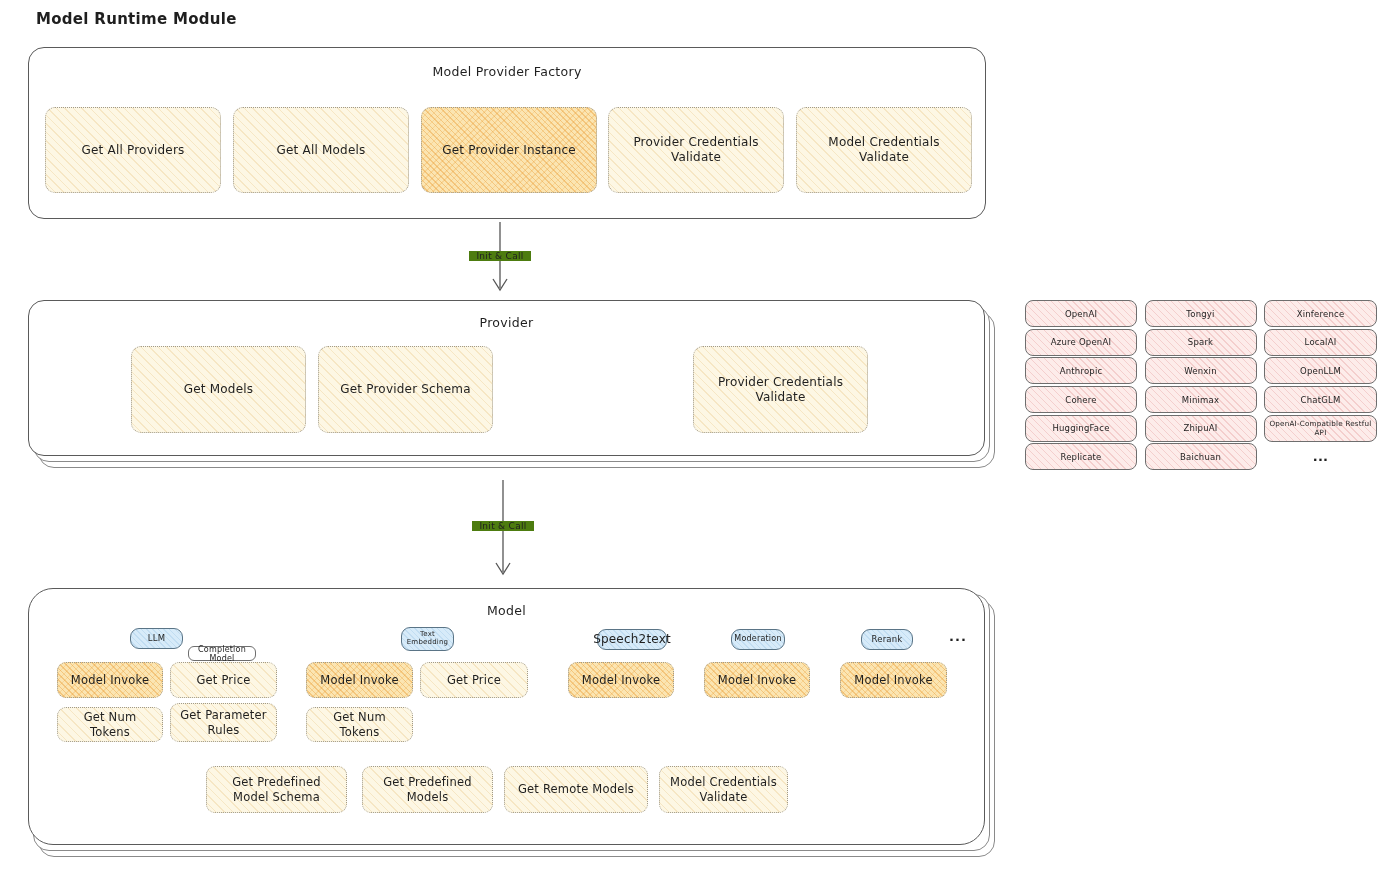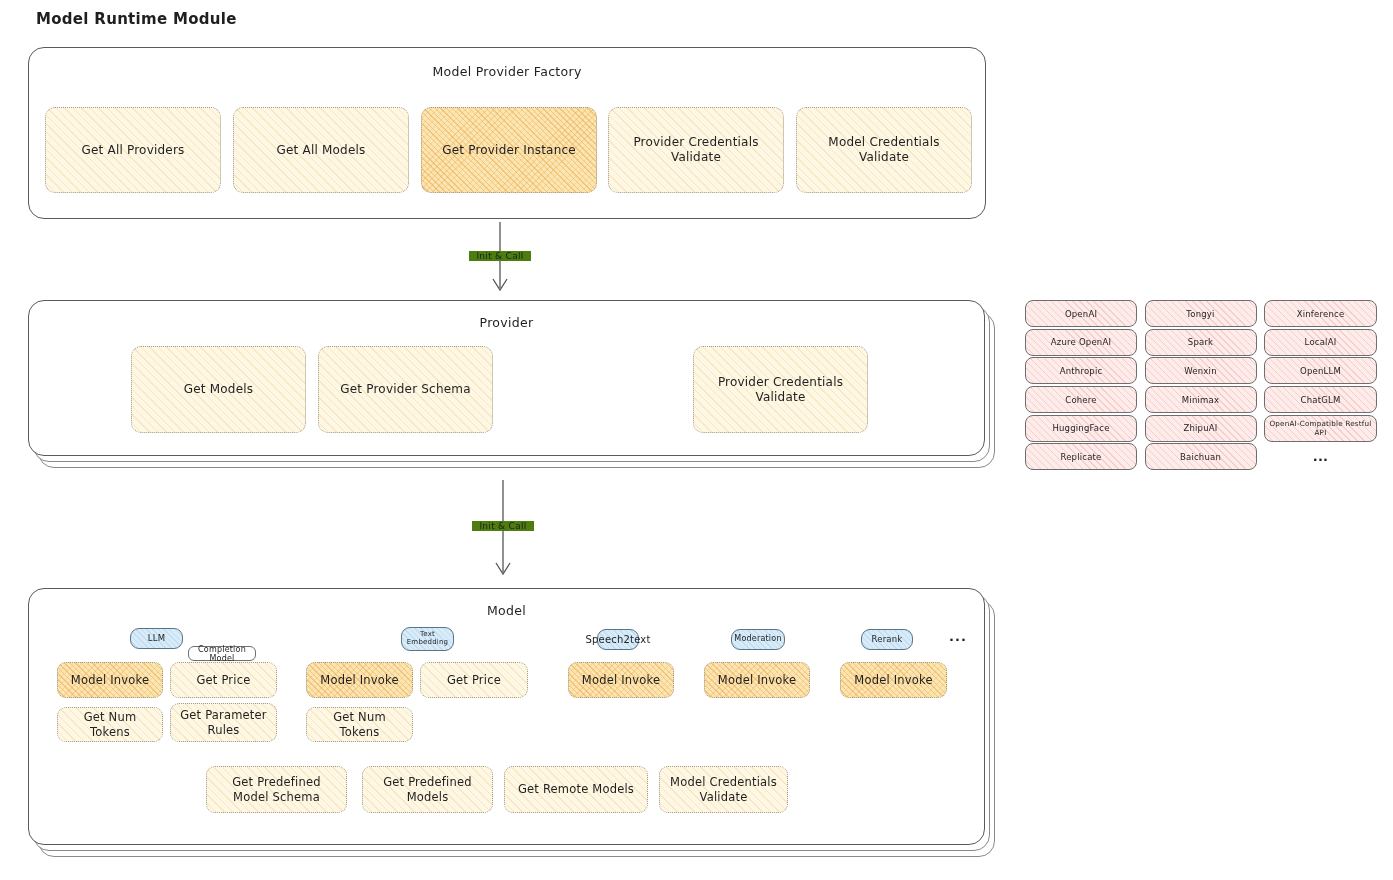--- a/index.html
+++ b/index.html
@@ -122,28 +122,28 @@
 </div>
 
 <svg class="abs arrow" style="left:492px;top:480px;" width="22" height="102">
   <line x1="11" y1="0" x2="11" y2="92" stroke="#555" stroke-width="1.3"></line>
   <path d="M4 83 L11 94 L18 83" fill="none" stroke="#555" stroke-width="1.3"></path>
 </svg>
 <div class="abs arrow-label" style="left:472px;top:521px;width:62px;">Init &amp; Call</div>
 
 <div class="abs ghost" style="left:38px;top:600px;width:957px;height:257px;"></div>
 <div class="abs ghost" style="left:33px;top:594px;width:957px;height:257px;"></div>
-<div class="abs container" style="left:28px;top:588px;width:957px;height:257px;">
+<div class="abs container" style="left:28px;top:588px;width:957px;height:257px;border-radius:25px;">
   <div class="ctitle" style="top:14px;">Model</div>
 
   <div class="abs tag-blue" style="left:101px;top:39px;width:53px;height:21px;">LLM</div>
   <div class="abs tag-white" style="left:159px;top:33px;width:68px;height:15px;">Completion Model</div>
   <div class="abs tag-white" style="left:160px;top:50px;width:68px;height:27px;">Chat Model</div>
   <div class="abs tag-blue tiny" style="left:372px;top:38px;width:53px;height:24px;padding:1px 4px;">Text Embedding</div>
-  <div class="abs tag-blue" style="left:568px;top:40px;width:42px;height:21px;font-size:10px;">Speech2text</div>
+  <div class="abs tag-blue" style="left:568px;top:40px;width:70px;height:21px;font-size:12px;">Speech2text</div>
   <div class="abs tag-blue" style="left:702px;top:40px;width:54px;height:21px;font-size:8px;">Moderation</div>
   <div class="abs tag-blue" style="left:832px;top:40px;width:52px;height:21px;">Rerank</div>
   <div class="abs ellipsis-text" style="left:920px;top:40px;">...</div>
 
   <div class="abs box hl small-box" style="left:28px;top:73px;width:106px;height:36px;">Model Invoke</div>
   <div class="abs box cream small-box" style="left:141px;top:73px;width:107px;height:36px;">Get Price</div>
   <div class="abs box hl small-box" style="left:277px;top:73px;width:107px;height:36px;">Model Invoke</div>
   <div class="abs box cream small-box" style="left:391px;top:73px;width:108px;height:36px;">Get Price</div>
   <div class="abs box hl small-box" style="left:539px;top:73px;width:106px;height:36px;">Model Invoke</div>
   <div class="abs box hl small-box" style="left:675px;top:73px;width:106px;height:36px;">Model Invoke</div>

